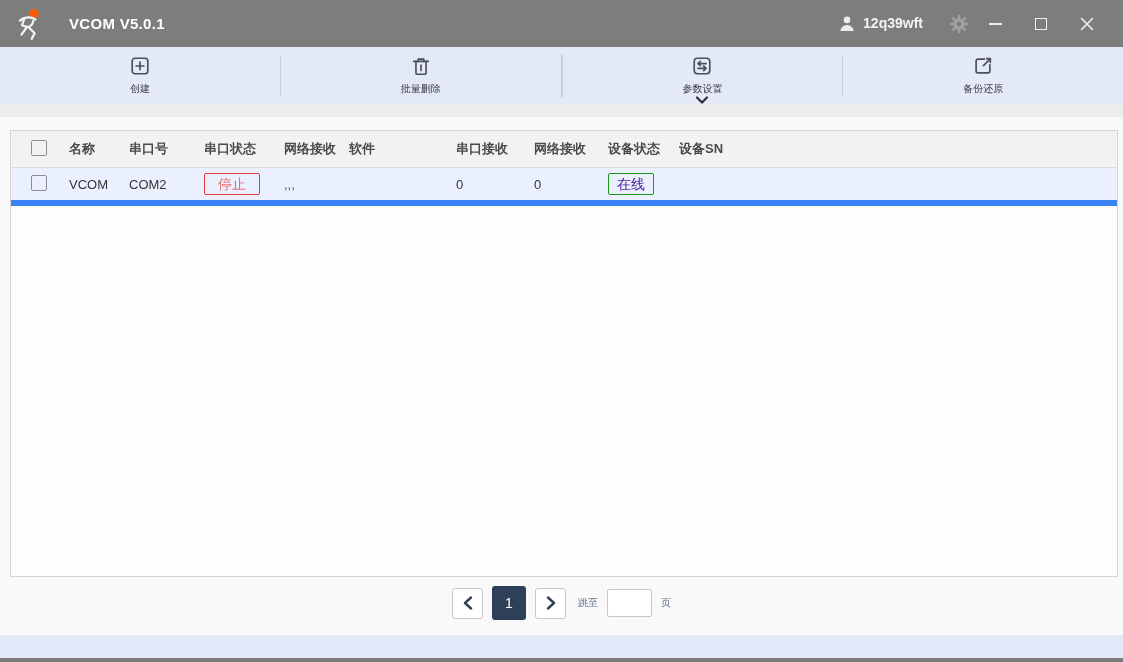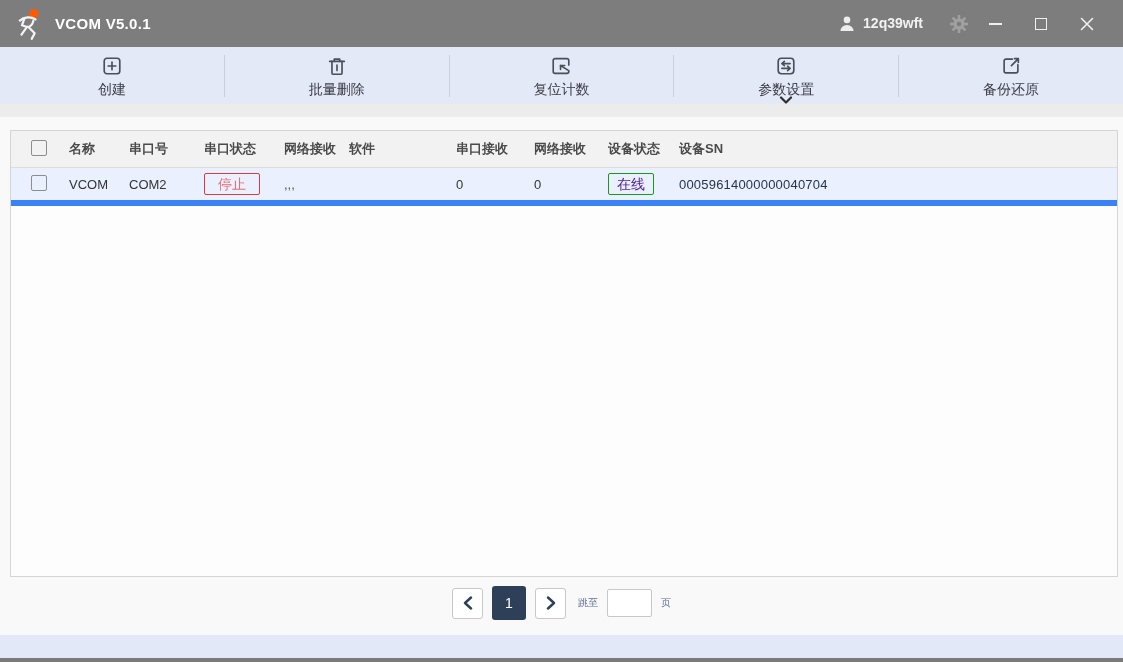--- a/index.html
+++ b/index.html
@@ -13,41 +13,41 @@
   .app { width: 1123px; height: 662px; display: flex; flex-direction: column; }
 
   
   .titlebar {
     height: 47px; flex: 0 0 47px;
     background: #7d7d7d;
     display: flex; align-items: center;
     padding: 0 16px 0 12px;
   }
   .logo { width: 36px; height: 36px; display: flex; align-items: center; justify-content: center; }
-  .app-title { color: #ffffff; font-size: 15px; font-weight: bold; margin-left: 7px; letter-spacing: .3px; }
+  .app-title { color: #ffffff; font-size: 15px; font-weight: bold; margin-left: 21px; letter-spacing: .3px; }
   .titlebar-right { margin-left: auto; display: flex; align-items: center; }
   .user-chip { display: flex; gap: 7px; }
   .username { color: #f2f2f2; font-size: 14px; font-weight: 600; }
   .tb-gear { margin-left: 26px; display: flex; align-items: center; cursor: default; }
   .win-btn { width: 40px; height: 30px; display: flex; align-items: center; justify-content: center; margin-left: 6px; }
   .min-glyph { width: 13px; height: 2px; background: #f0f0f0; }
   .max-glyph { width: 12px; height: 12px; border: 1.5px solid #f0f0f0; }
 
   
   .toolbar {
     height: 57px; flex: 0 0 57px;
     background: #e3e9f7;
     display: flex; align-items: stretch;
   }
   .tool-btn {
     flex: 1 1 0;
     display: flex; flex-direction: column; align-items: center; justify-content: center;
     gap: 2px; position: relative; cursor: pointer;
   }
-  .tool-label { color: #3c3c46; font-size: 14px; line-height: 18px; }
+  .tool-label { color: #3c3c46; font-size: 10px; line-height: 18px; }
   .tool-icon { display: flex; align-items: center; justify-content: center; height: 24px; }
   .tool-divider { width: 1px; background: #c7cedd; align-self: center; height: 42px; flex: 0 0 1px; }
   .tool-caret { position: absolute; bottom: 0px; left: 50%; transform: translateX(-50%); line-height: 0; }
 
   .strip-gray { height: 13px; flex: 0 0 13px; background: #ececec; }
 
   
   .content { position: relative; flex: 1 1 auto; background: #f9f9f9; }
   .table-wrap {
     position: absolute; left: 10px; right: 5px; top: 13px; height: 447px;
@@ -187,30 +187,20 @@
             <path d="M9 7 V4.5 h6 V7"></path>
           <path d="M6.5 7 v12.5 a1.5 1.5 0 0 0 1.5 1.5 h8 a1.5 1.5 0 0 0 1.5-1.5 V7"></path>
           <line x1="12" y1="11" x2="12" y2="17"></line>
         </svg>
       </span>
       <span class="tool-label">批量删除</span>
     </div>
 
     <div class="tool-divider"></div>
 
-    <div class="tool-btn">
-      <span class="tool-icon">
-        <svg width="22" height="22" viewBox="0 0 24 24" fill="none" stroke="#4a4f5a" stroke-width="1.8" stroke-linecap="round" stroke-linejoin="round">          
-            <path d="M20.5 11 V6 a2 2 0 0 0 -2 -2 h-13 a2 2 0 0 0 -2 2 v12 a2 2 0 0 0 2 2 h13 a2 2 0 0 0 2 -2 v-1"></path>
-          <path d="M19.5 16.5 L11.5 11.5"></path>
-          <path d="M11.5 11.5 h4.5 M11.5 11.5 v4.2"></path>
-        </svg>
-      </span>
-      <span class="tool-label">复位计数</span>
-    </div>
 
     <div class="tool-divider"></div>
 
     <div class="tool-btn">
       <span class="tool-icon">
         <svg width="22" height="22" viewBox="0 0 24 24" fill="none" stroke="#4a4f5a" stroke-width="1.8" stroke-linecap="round" stroke-linejoin="round">
           <rect x="3.5" y="3.5" width="17" height="17" rx="3.5"></rect>
           <path d="M7.5 9.4 h9 M10.2 6.9 L7.5 9.4 L10.2 11.6"></path>
           <path d="M7.5 14.6 h9 M13.8 12.2 L16.5 14.6 L13.8 17"></path>
         </svg>
@@ -266,21 +256,20 @@
         <div class="cell">
           <span class="badge badge-stop">停止</span>
         </div>
         <div class="cell muted">,,,</div>
         <div class="cell"></div>
         <div class="cell">0</div>
         <div class="cell">0</div>
         <div class="cell">
           <span class="badge badge-online">在线</span>
         </div>
-        <div class="cell sn-text">00059614000000040704</div>
       </div>
 
     </div>
 
     <div class="pagination">
       <span class="page-nav-btn">
         <svg width="12" height="14" viewBox="0 0 12 14">
           <polyline points="9,1.5 3,7 9,12.5" fill="none" stroke="#2d4058" stroke-width="2.4" stroke-linecap="round" stroke-linejoin="round"></polyline>
         </svg>
       </span>

